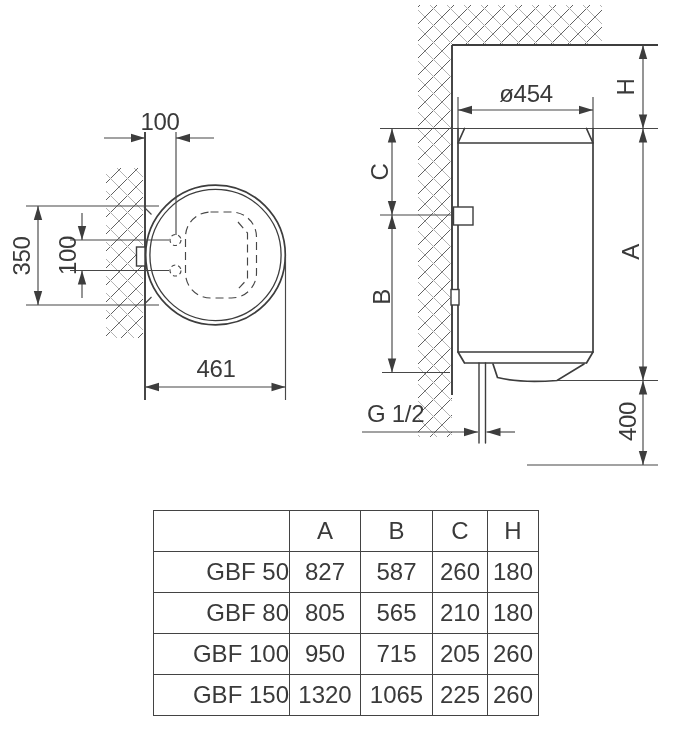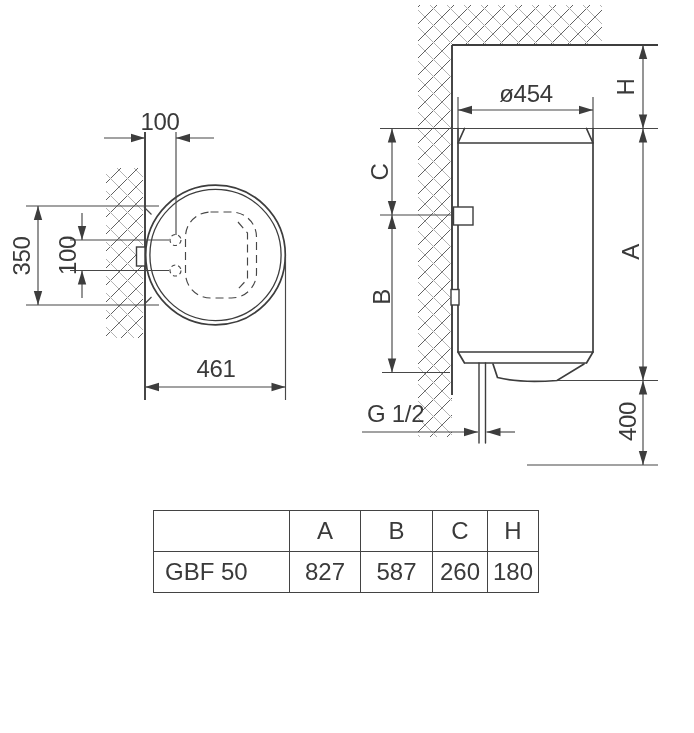--- a/index.html
+++ b/index.html
@@ -10,21 +10,21 @@
   .w{stroke:#3d3d3d;stroke-width:1.9;fill:none;}
   .t{stroke:#474747;stroke-width:1.15;fill:none;}
   .d{stroke-dasharray:8 5;}
   .dd{stroke-dasharray:4 3;}
   .ar{fill:#3d3d3d;stroke:none;}
   .br{stroke:#3d3d3d;stroke-width:1.4;fill:#ffffff;}
   table.dim{position:absolute;left:153px;top:510px;border-collapse:collapse;table-layout:fixed;
     font-size:24px;color:#3a3a3a;}
   table.dim td,table.dim th{border:1.8px solid #434343;height:41px;padding:0;text-align:center;
     font-weight:normal;box-sizing:border-box;}
-  table.dim td.model{text-align:left;padding-left:11px;}
+  table.dim td.model{text-align:right;padding-left:11px;}
   col.c-model{width:136px;}col.c-a{width:71px;}col.c-b{width:72px;}col.c-c{width:55px;}col.c-h{width:51px;}
 </style>
 </head>
 <body>
 
 <div id="stage">
 <svg width="694" height="733" viewBox="0 0 694 733">
   <defs>
     <pattern id="hatch" patternUnits="userSpaceOnUse" width="17" height="17">
       <line x1="0" y1="17" x2="17" y2="0" stroke="#616161" stroke-width="1"></line>
@@ -176,15 +176,36 @@
     <th>C</th>
     <th>H</th>
   </tr>
   <tr>
     <td class="model">GBF 50</td>
     <td>827</td>
     <td>587</td>
     <td>260</td>
     <td>180</td>
   </tr>
+  <tr>
+    <td class="model">GBF 80</td>
+    <td>805</td>
+    <td>565</td>
+    <td>210</td>
+    <td>180</td>
+  </tr>
+  <tr>
+    <td class="model">GBF 100</td>
+    <td>950</td>
+    <td>715</td>
+    <td>205</td>
+    <td>260</td>
+  </tr>
+  <tr>
+    <td class="model">GBF 150</td>
+    <td>1320</td>
+    <td>1065</td>
+    <td>225</td>
+    <td>260</td>
+  </tr>
 </tbody>
     </table>
 </div>
 
 </body></html>

